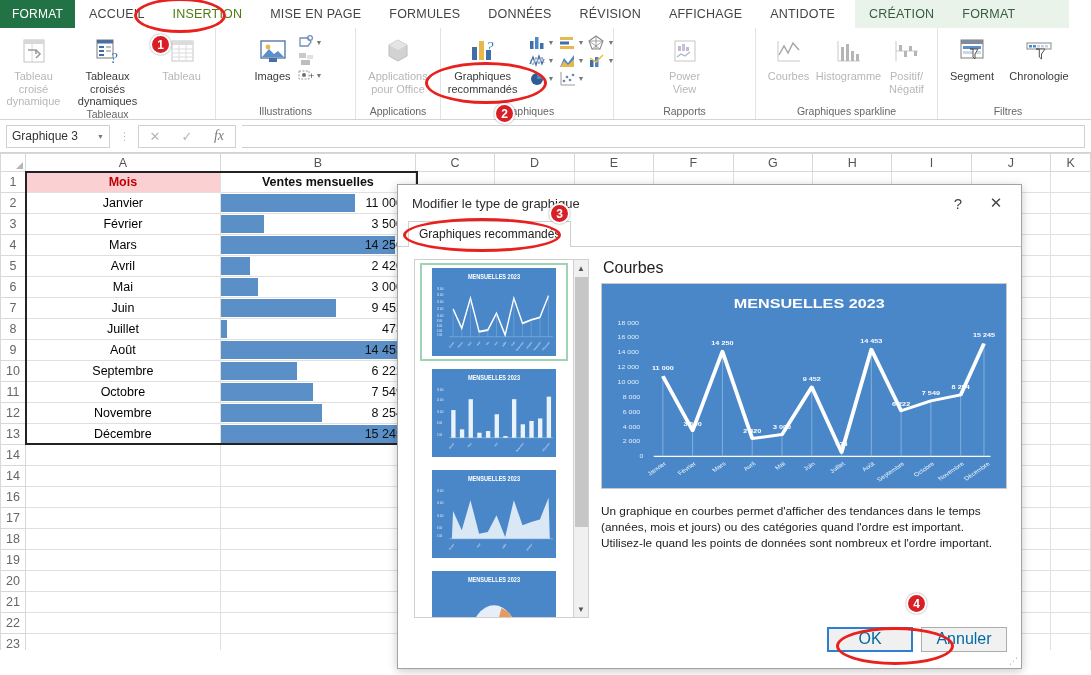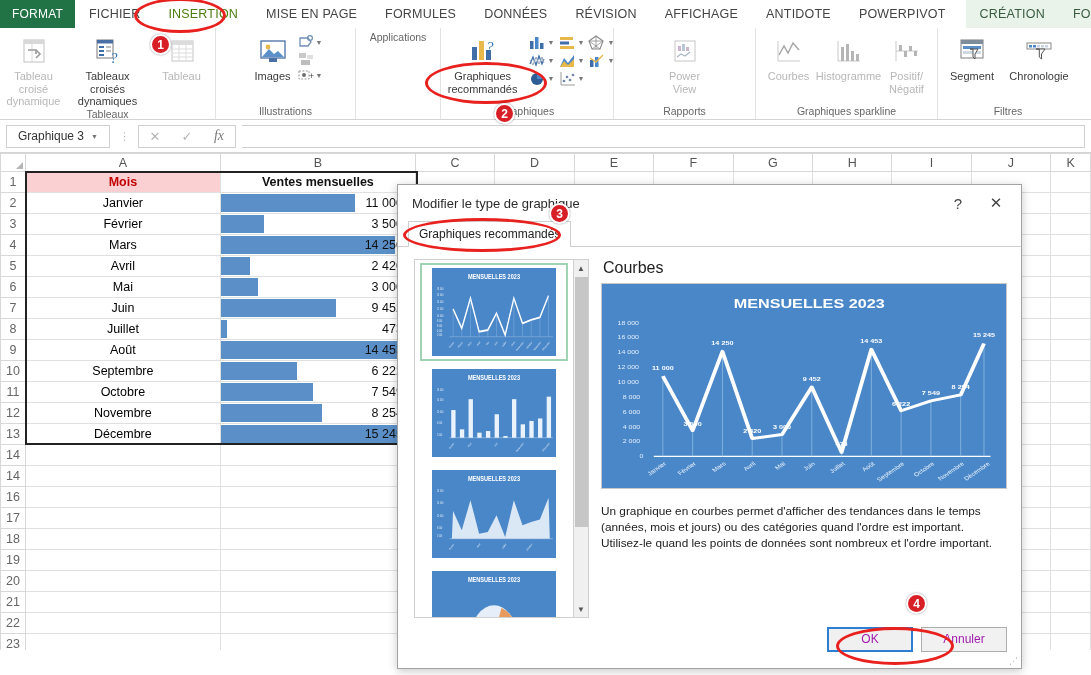--- a/index.html
+++ b/index.html
@@ -61,21 +61,21 @@
 
   
   .formulabar {
     height: 33px; display: flex; align-items: center;
     padding: 3px 6px; gap: 6px; background: #fff;
     border-bottom: 1px solid #d4d4d4; position: relative; z-index: 3;
   }
   .namebox {
     width: 104px; height: 23px; border: 1px solid #d0d0d0; background: #fff;
     display: flex; align-items: center; justify-content: space-between;
-    padding: 0 11px; font-size: 12px; color: #333;
+    padding: 0 5px; font-size: 12px; color: #333;
   }
   .grip { color: #bbb; font-size: 11px; letter-spacing: -1px; padding: 0 3px;}
   .fbtns {
     display: flex; align-items: center; height: 23px;
     border: 1px solid #d0d0d0; background: #fff;
   }
   .fbtn { width: 32px; text-align: center; font-size: 13px; color: #b5b5b5; }
   .fbtn.fx { font-style: italic; font-family: "Liberation Serif", serif; font-size: 14px; color: #7a7a7a;}
   .finput {
     flex: 1; height: 23px; border: 1px solid #d0d0d0; border-left: none;
@@ -179,22 +179,22 @@
   }
   .preview-desc {
     margin-top: 14px; font-size: 11.8px; line-height: 16px; color: #222;
   }
 
   .dlg-foot {
     height: 50px; display: flex; align-items: center; justify-content: flex-end;
     gap: 8px; padding: 0 14px 8px 0; position: relative;
   }
   .dbtn {
-    width: 86px; height: 25px; font-size: 12px; background: #f1f1f1;
-    border: 1px solid #adadad; color: #a21caf;
+    width: 86px; height: 25px; font-size: 16px; background: #f1f1f1;
+    border: 1px solid #adadad; color: #0369a1;
   }
   .dbtn.primary { border: 2px solid #2e7fd1; background: #f0f0f0; }
   .resz { position: absolute; right: 3px; bottom: 2px; color: #aaa; font-size: 9px; }
 
   
   .ann-ellipse {
     position: absolute; border: 3px solid #e8211f; border-radius: 50%;
     pointer-events: none; z-index: 40;
   }
   .ann-num {
@@ -203,29 +203,28 @@
     display: flex; align-items: center; justify-content: center;
     border: 2px solid #fff; box-shadow: 0 0 2px rgba(0,0,0,.45);
     z-index: 45;
   }
 </style>
 </head>
 <body>
 
 <div class="ribbon-tabs">
   <div class="tab file">FORMAT</div>
-  <div class="tab">FICHIER</div>
+  <div class="tab">ACCUEIL</div>
   <div class="tab active">INSERTION</div>
   <div class="tab">MISE EN PAGE</div>
   <div class="tab">FORMULES</div>
   <div class="tab">DONNÉES</div>
   <div class="tab">RÉVISION</div>
   <div class="tab">AFFICHAGE</div>
   <div class="tab">ANTIDOTE</div>
-  <div class="tab">POWERPIVOT</div>
   <div class="ctx-wrap">
     <div class="tab ctx">CRÉATION</div>
     <div class="tab ctx">FORMAT</div>
   </div>
 </div>
 
 <div class="ribbon">
 
   <div class="rgroup" style="width:216px">
     <div class="rgroup-items">
@@ -315,20 +314,31 @@
             </svg>
               <span class="caret">▼</span>
           </span>
         </div>
       </div>
     </div>
     <div class="rgroup-label">Illustrations</div>
   </div>
 
   <div class="rgroup" style="width:85px">
+    <div class="rgroup-items">
+      <div class="bigbtn dim" style="width:78px">
+        <div class="ico">
+          <svg width="30" height="30" viewBox="0 0 30 30">
+            <path d="M15 4 l9 5 v11 l-9 5 -9 -5 V9z" fill="#d2d2d2" stroke="#bdbdbd"></path>
+            <path d="M15 4 l9 5 -9 5 -9 -5z" fill="#e4e4e4"></path>
+          </svg>
+        </div>
+        <div class="lbl">Applications pour Office</div>
+      </div>
+    </div>
     <div class="rgroup-label">Applications</div>
   </div>
 
   <div class="rgroup" style="width:173px">
     <div class="rgroup-items">
       <div class="bigbtn wide">
         <div class="ico">
           <svg width="32" height="30" viewBox="0 0 32 30">
             <rect x="5" y="11" width="5" height="13" fill="#3f6ea8"></rect>
             <rect x="12" y="5" width="5" height="19" fill="#e8b84b"></rect>

